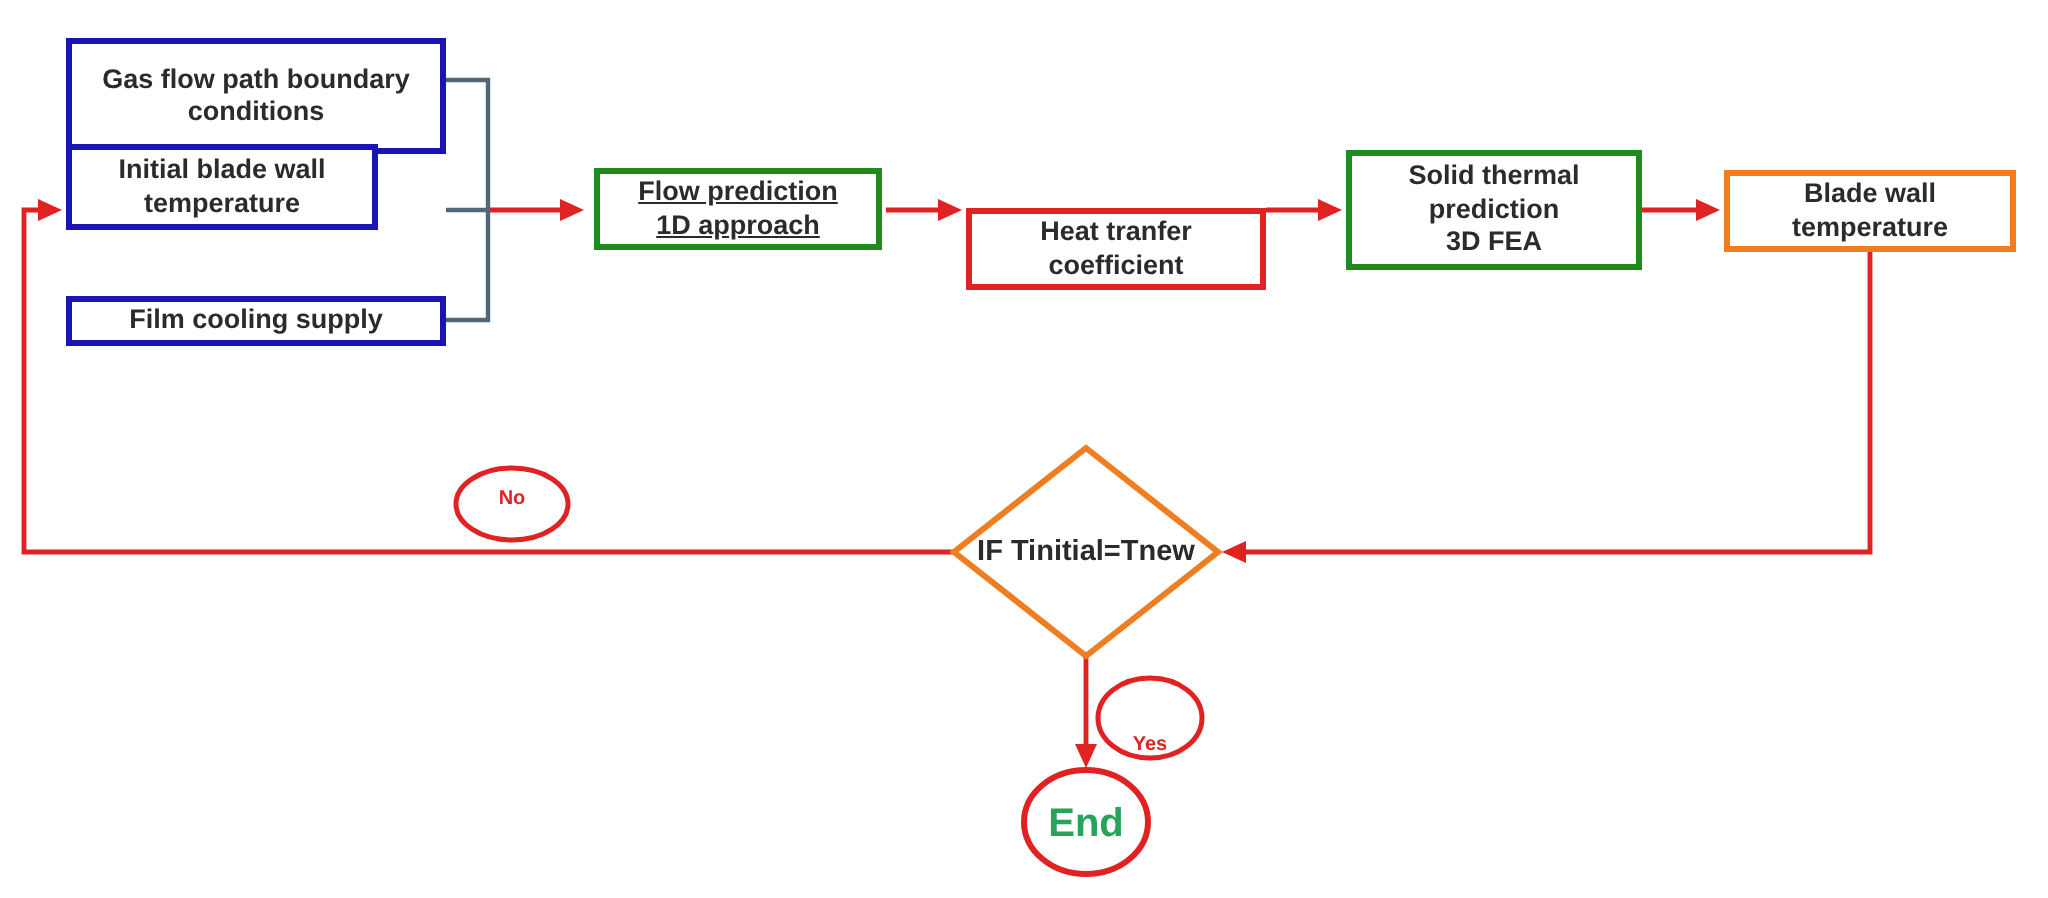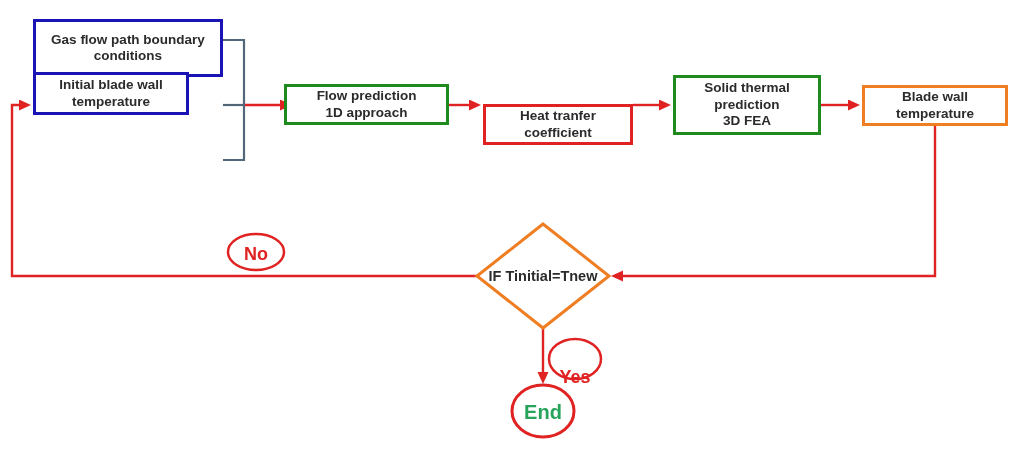--- a/index.html
+++ b/index.html
@@ -19,21 +19,21 @@
     white-space:pre-line;padding:1px 2px;
   }
   .node.blue{border:3px solid var(--blue);}
   .node.green{border:3px solid var(--green);}
   .node.red{border:3px solid var(--red);}
   .node.orange{border:3px solid var(--orange);}
   .overlay-label{
     position:absolute;text-align:center;font-weight:700;color:var(--text);
     font-size:14px;line-height:1;
   }
-  .branch{color:var(--red);font-size:18px;}
+  .branch{color:var(--red);font-size:10px;}
   .end-label{color:var(--end-green);font-size:20px;}
   .bracket{fill:none;stroke:var(--connector);stroke-width:2.2;}
   .flowline{fill:none;stroke:var(--red);stroke-width:2.4;}
   .diamond{fill:#fff;stroke:var(--orange);stroke-width:3;}
   .oval{fill:#fff;stroke:var(--red);stroke-width:2.5;}
   .oval.thick{stroke-width:3;}
   #arrowhead path{fill:var(--red);}
 </style>
 </head>
 <body>
@@ -65,22 +65,23 @@
 
     <ellipse class="oval" cx="256" cy="252" rx="28" ry="18"></ellipse>
     <ellipse class="oval" cx="575" cy="359" rx="26" ry="20"></ellipse>
     <ellipse class="oval thick" cx="543" cy="411" rx="31" ry="26"></ellipse>
   </svg>
 
   <div class="node blue" style="left:33px;top:19px;width:190px;height:58px;">Gas flow path boundary
 conditions</div>
   <div class="node blue" style="left:33px;top:72px;width:156px;height:43px;">Initial blade wall
 temperature</div>
+  <div class="node blue" style="left:33px;top:148px;width:190px;height:25px;">Film cooling supply</div>
 
-  <div class="node green" style="left:284px;top:84px;width:165px;height:41px;">Flow prediction
+  <div class="node green" style="left:297px;top:84px;width:144px;height:41px;text-decoration:underline;">Flow prediction
 1D approach</div>
   <div class="node red" style="left:483px;top:84px;width:150px;height:41px;margin-top:20px;">Heat tranfer
 coefficient</div>
   <div class="node green" style="left:673px;top:75px;width:148px;height:60px;">Solid thermal
 prediction
 3D FEA</div>
   <div class="node orange" style="left:862px;top:85px;width:146px;height:41px;">Blade wall
 temperature</div>
 
   <div class="overlay-label" style="left:463px;top:269px;width:160px;font-size:14.5px;">IF Tinitial=Tnew</div>

